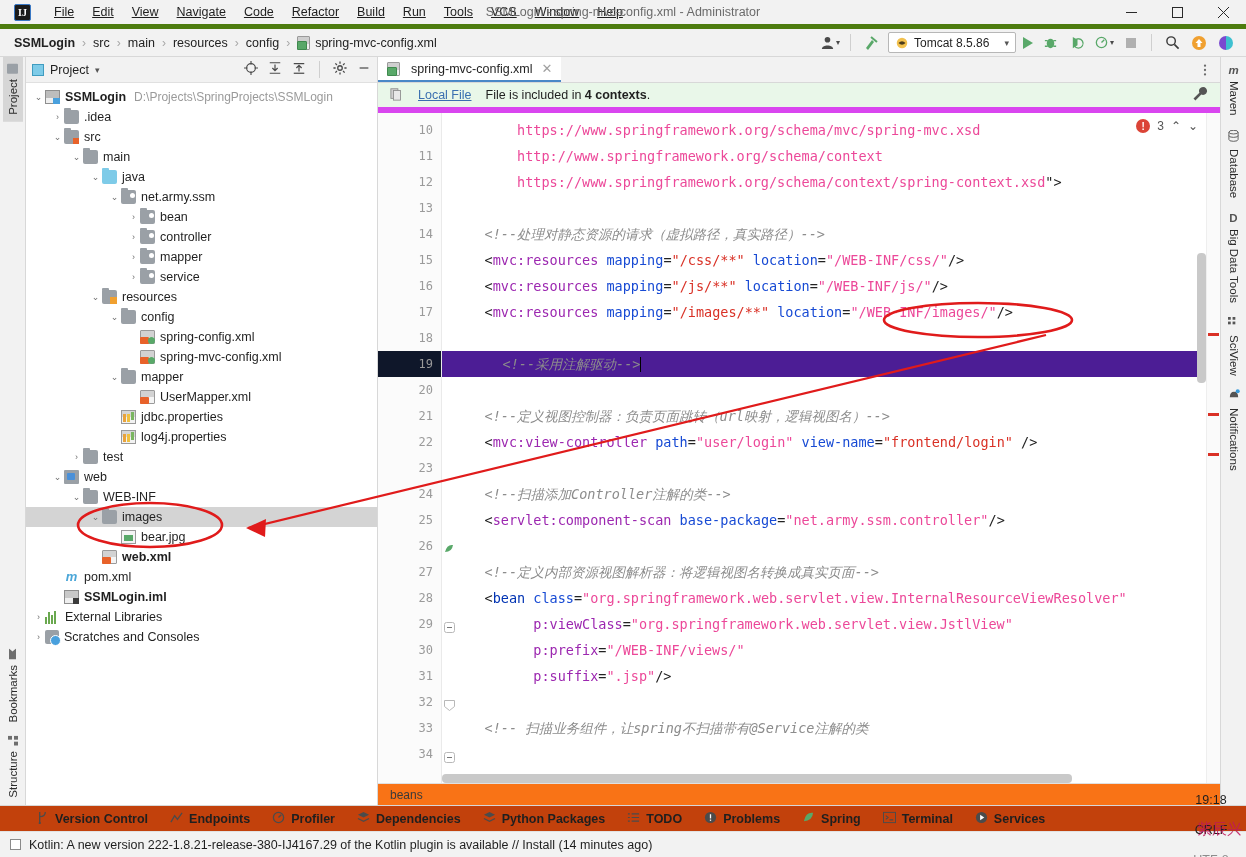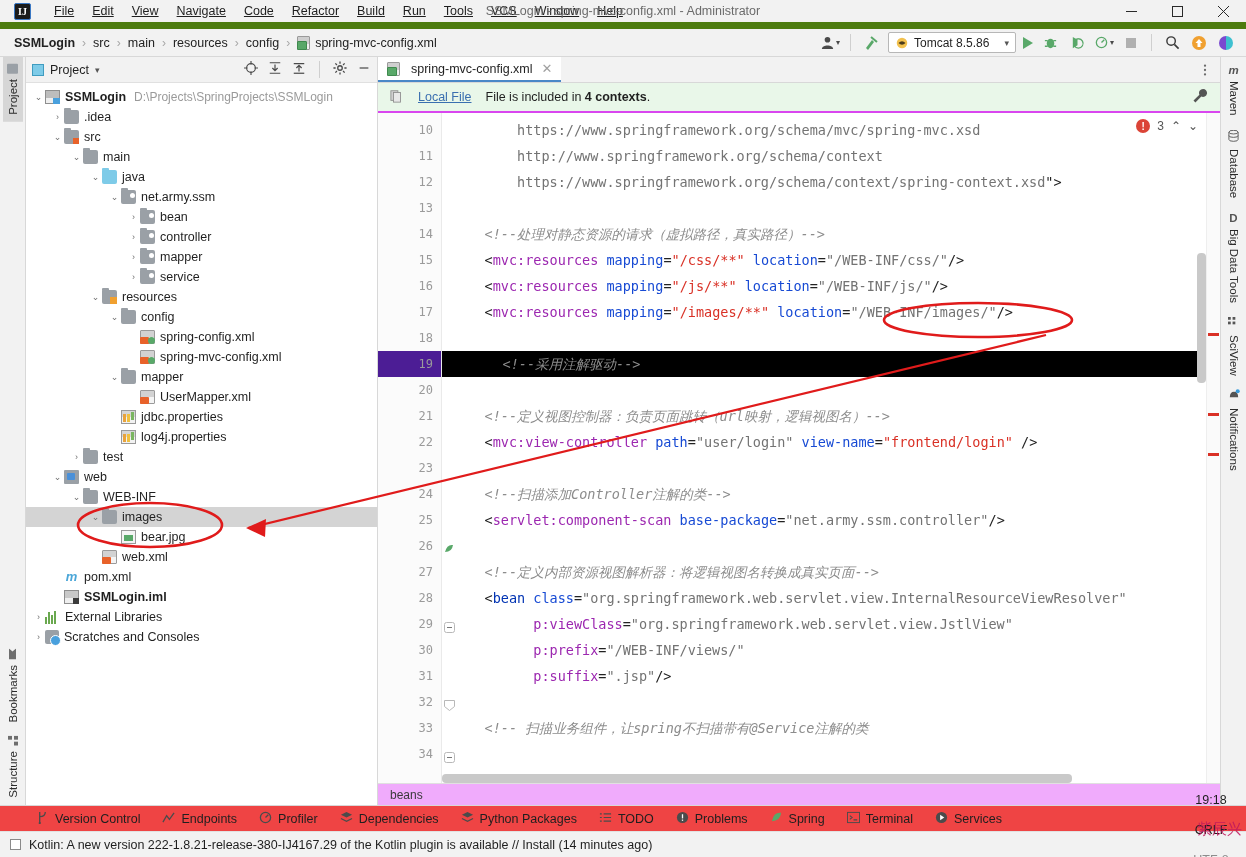--- a/index.html
+++ b/index.html
@@ -11,21 +11,21 @@
     color:#1f1f1f;
     background:#f2f2f2;
     overflow:hidden;
     position:relative;
   }
   .ide { position:relative; width:1246px; height:857px; background:#f2f2f2; }
 
   
   .titlebar{
     height:29px; display:flex; align-items:center;
-    background:#f2f2f2; border-bottom:7px solid #4d7c0f;
+    background:#f2f2f2; border-bottom:5px solid #4d7c0f;
     position:relative;
   }
   .logo{
     width:17px;height:17px;margin-left:14px;margin-right:14px;
     background:#1b1b1b;border-radius:2px;
     display:flex;align-items:center;justify-content:center;
     color:#fff;font-size:10px;font-weight:bold;font-family:"Liberation Serif",serif;
     border:1px solid #3a78c4;
   }
   .menu{display:flex;align-items:center;gap:0px;}
@@ -125,44 +125,44 @@
   
   .editorwrap{flex:1;display:flex;flex-direction:column;background:#fff;min-width:0;}
   .tabs{height:26px;display:flex;align-items:stretch;background:#f2f2f2;border-bottom:1px solid #d8d8d8;}
   .tab{
     display:flex;align-items:center;gap:6px;padding:0 9px;background:#fff;
     border-bottom:2px solid #4a88c7;font-size:12.5px;
   }
   .tab .x{color:#a0a0a0;font-size:13px;margin-left:3px;}
   .tabs-right{margin-left:auto;display:flex;align-items:center;padding:0 8px;color:#6b6b6b;}
   .banner{
-    height:30px;background:#e9f7e9;border-bottom:2px solid #d946ef;
+    height:30px;background:#e9f7e9;border-bottom:6px solid #d946ef;
     display:flex;align-items:center;padding:0 12px;gap:14px;font-size:12.5px;
   }
   .banner a{color:#3a6fb0;}
   .banner .wrench{margin-left:auto;color:#555;}
 
   .codearea{flex:1;display:flex;position:relative;overflow:hidden;background:#fff;}
   .gutter{
     width:64px;background:#fbfbfb;border-right:1px solid #eaeaea;
     font-family:"DejaVu Sans Mono","Liberation Mono",monospace;font-size:12px;color:#9a9a9a;
     padding-top:4px;flex:0 0 auto;position:relative;
   }
   .gl{height:26px;line-height:26px;text-align:right;padding-right:8px;position:relative;}
   .gl .mark{position:absolute;right:-14px;top:5px;}
   .code{
     flex:1;padding-top:4px;position:relative;overflow:hidden;
     font-family:"DejaVu Sans Mono","Liberation Mono",monospace;font-size:13.5px;
   }
   .cl{height:26px;line-height:26px;white-space:pre;padding-left:10px;}
-  .cl.hl{background:#000000;}
+  .cl.hl{background:#4c1d95;}
   .tagn{color:#0033b3;}
   .tagp{color:#9c27b0;}
   .attr{color:#174ad4;}
-  .str{color:#737373;}
+  .str{color:#ec4899;}
   .strr{color:#d93025;}
   .com{color:#8c8c8c;font-style:italic;}
   .punct{color:#222;}
   .caret{display:inline-block;width:1px;height:15px;background:#000;vertical-align:-3px;}
   .errstrip{
     position:absolute;top:0;right:0;width:14px;height:100%;background:#fafafa;border-left:1px solid #eee;
   }
   .errstrip i{position:absolute;right:1px;width:11px;height:3px;display:block;}
   .scroll-v{position:absolute;right:14px;width:9px;background:#c9c9c9;border-radius:4px;}
   .scroll-h{position:absolute;left:64px;bottom:0;height:9px;background:#c9c9c9;border-radius:4px;}
@@ -171,29 +171,29 @@
     font-size:12px;color:#555;background:#fff;padding:2px 4px;z-index:5;
   }
   .errbadge{width:14px;height:14px;border-radius:50%;background:#db4437;color:#fff;
     display:flex;align-items:center;justify-content:center;font-size:10px;font-weight:bold;}
   .bulb{
     position:absolute;left:24px;width:12px;height:13px;z-index:4;
   }
   .bulb .b{width:11px;height:9px;border-radius:50% 50% 40% 40%;background:#f5bc42;}
   .bulb .s{width:7px;height:2px;background:#c99a2e;margin:1px auto 0;}
   .breadbar{
-    height:22px;background:#f0abfc;border-top:1px solid #e0e0e0;
+    height:22px;background:#f97316;border-top:1px solid #e0e0e0;
     display:flex;align-items:center;padding-left:12px;font-size:12px;color:#3a3a3a;
   }
 
   
   .bottom{position:absolute;left:0;right:0;bottom:0;height:52px;}
   .toolbar-bottom{
-    height:26px;background:#ef4444;border-top:1px solid #d8d8d8;
-    display:flex;align-items:center;gap:22px;padding-left:36px;font-size:12.5px;color:#1f1f1f;
+    height:26px;background:#c2410c;border-top:1px solid #d8d8d8;
+    display:flex;align-items:center;gap:22px;padding-left:36px;font-size:12.5px;color:#1f1f1f;font-weight:bold;
   }
   .btitem{display:flex;align-items:center;gap:6px;cursor:default;}
   .statusbar{
     height:26px;background:#f2f2f2;border-top:1px solid #e2e2e2;
     display:flex;align-items:center;padding:0 10px;font-size:12.5px;color:#1f1f1f;
   }
   .sb-right{margin-left:auto;display:flex;align-items:center;gap:16px;color:#1f1f1f;flex-direction:column;}
   .sb-dim{color:#8d8d8d;}
   .chk{width:11px;height:11px;border:1px solid #8a8a8a;background:#fff;margin-right:8px;display:inline-block;}
 
@@ -493,21 +493,21 @@
           <div class="node sel" style="padding-left: 63px;">
             <span class="arrow">⌄</span>
             <span class="ni folder"></span>
             <span>images</span>
           </div>
           <div class="node" style="padding-left: 82px;">
             <span class="arrow"></span>
             <span class="ni imgf"></span>
             <span>bear.jpg</span>
           </div>
-          <div class="node" style="padding-left: 63px;">
+          <div class="node" style="padding-left: 63px; font-weight: bold;">
             <span class="arrow"></span>
             <span class="ni xmlf"></span>
             <span>web.xml</span>
           </div>
           <div class="node" style="padding-left: 25px;">
             <span class="arrow"></span>
             <span class="ni mvn">m</span>
             <span>pom.xml</span>
           </div>
           <div class="node" style="padding-left: 25px; font-weight: bold;">
@@ -571,21 +571,21 @@
         <div class="gutter" id="gutter">
             <div class="gl">10</div>
             <div class="gl">11</div>
             <div class="gl">12</div>
             <div class="gl">13</div>
             <div class="gl">14</div>
             <div class="gl">15</div>
             <div class="gl">16</div>
             <div class="gl">17</div>
             <div class="gl">18</div>
-            <div class="gl" style="background: #4c1d95;">19</div>
+            <div class="gl" style="background: #0f172a;">19</div>
             <div class="gl">20</div>
             <div class="gl">21</div>
             <div class="gl">22</div>
             <div class="gl">23</div>
             <div class="gl">24</div>
             <div class="gl">25</div>
             <div class="gl">26<span class="mark"><svg width="12" height="12" viewBox="0 0 12 12">
                   <path d="M2 9 q2 -8 8 -7 q-1 7 -8 7 Z" fill="#59a869"></path>
                 </svg></span></div>
             <div class="gl">27</div>

